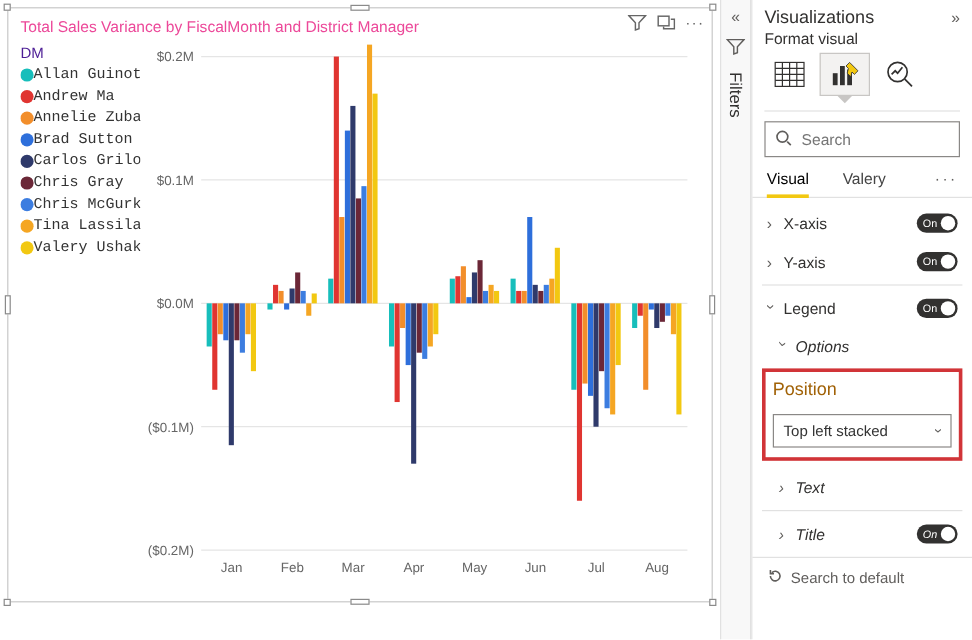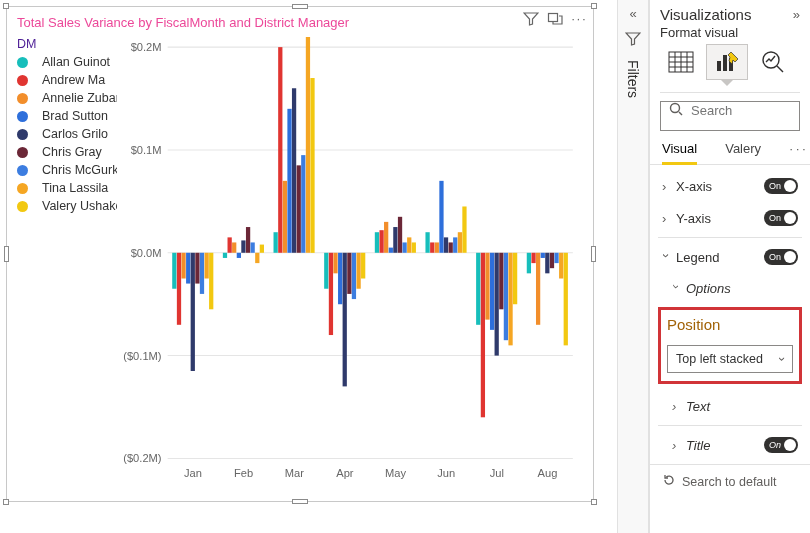--- a/index.html
+++ b/index.html
@@ -64,22 +64,22 @@
     top: 30px; left: 10px; right: 10px; bottom: 10px;
     display: flex;
   }
   .legend {
     width: 100px;
     font-size: 12.5px;
     color: #333;
   }
   .legend-title { color:#4c1d95; margin-bottom:4px; }
   .legend-row {
-    display:flex; align-items:center; gap:14px; margin-bottom:4px;
-    white-space:nowrap; overflow:hidden;
+    display:flex; align-items:center; gap:0; margin-bottom:4px;
+    white-space:nowrap; overflow:hidden;font-family:Liberation Mono, monospace;
   }
   .swatch { width:11px; height:11px; border-radius:50%; flex:0 0 auto; }
   .plot {
     position: relative;
     flex: 1;
     text-align: center;
   }
   .plot svg { position:absolute; inset:0; }
 
   
@@ -92,21 +92,21 @@
     padding-top:6px; gap:10px;
   }
   .filters-rail .chev { color:#605e5c; }
   .filters-rail .vlabel {
     writing-mode: vertical-rl;
     color:#323130; font-size:14px;
   }
 
   
   .viz-pane {
-    width: 161px;
+    width: 184px;
     border-left: 1px solid #e1e1e1;
     background:#fff;
     display:flex;flex-direction:column;
   }
   .viz-head {
     display:flex; align-items:center; justify-content:space-between;
     padding:6px 10px 2px 10px;
   }
   .viz-head-title { font-size:15px; color:#323130; }
   .viz-sub { padding:0 10px 4px 10px; color:#323130; font-size:13px; }
@@ -122,21 +122,21 @@
     background:#f3f2f1; border:1px solid #c8c6c4; position:relative;
   }
   .icon-row .ibox.sel::after{
     content:""; position:absolute; bottom:-7px; left:50%; transform:translateX(-50%);
     width:0;height:0;border-left:6px solid transparent;border-right:6px solid transparent;
     border-top:6px solid #c8c6c4;
   }
   .divider { height:1px; background:#e1e1e1; margin:6px 10px 8px 10px; }
   .search-box {
     margin:0 10px 10px 10px; border:1px solid #8a8886; height:30px;
-    display:flex; align-items:flex-start; gap:6px; padding:0 8px; color:#605e5c;
+    display:flex; align-items:center; gap:6px; padding:0 8px; color:#605e5c;
   }
   .search-box input {
     border:none; outline:none; flex:1; font-size:13px; color:#333;
     background:transparent;
   }
   .tabs {
     display:flex; gap:28px; padding:0 12px; font-size:13px; color:#444;
     border-bottom:1px solid #e1e1e1;
   }
   .tab { padding-bottom:6px; cursor:pointer; }

